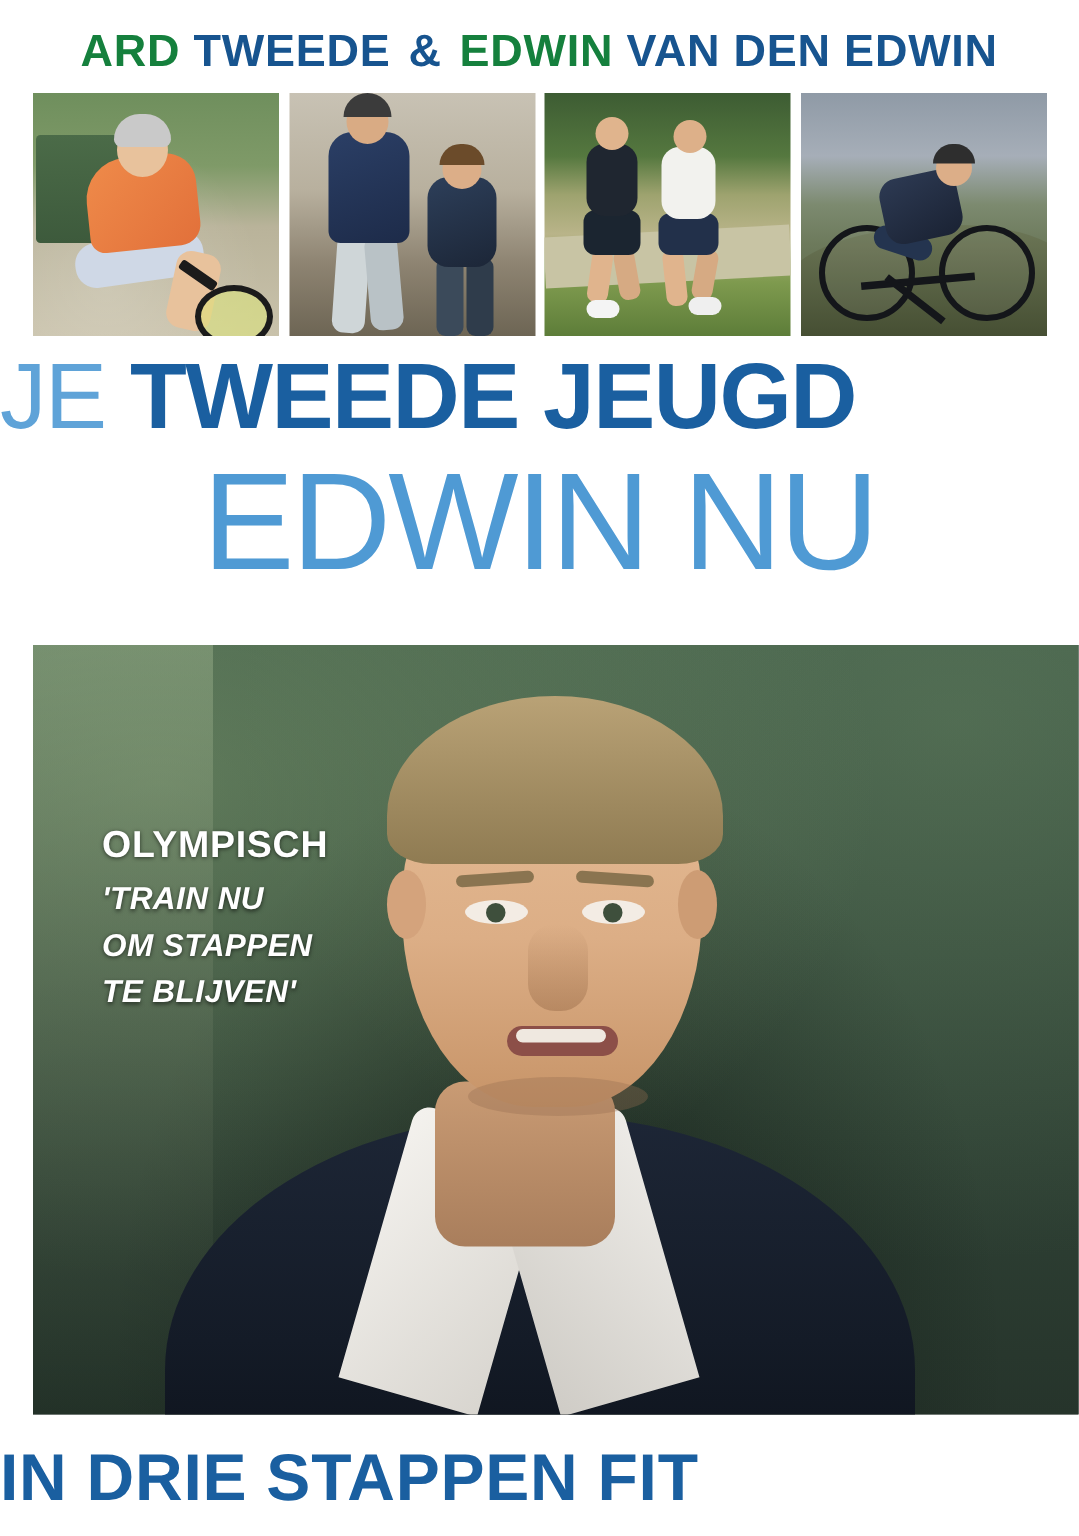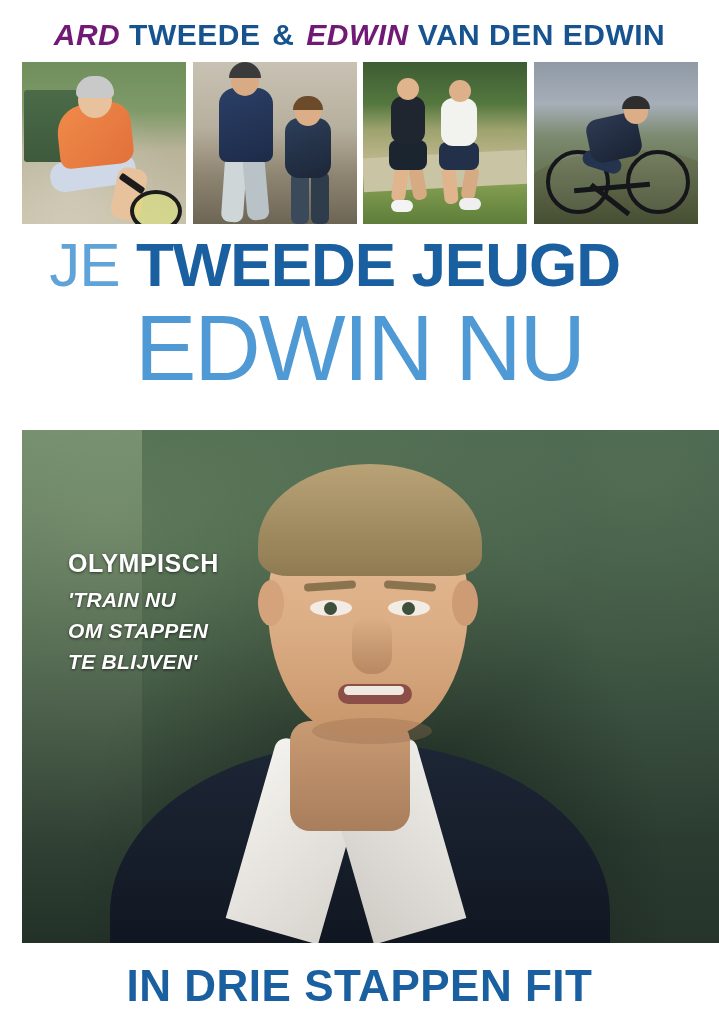--- a/index.html
+++ b/index.html
@@ -29,23 +29,22 @@
     left: 0;
     width: 719px;
     text-align: center;
     white-space: nowrap;
     font-size: 30px;
     font-weight: bold;
     letter-spacing: 0.5px;
     color: #1c5e9e;
   }
   .authors .light {
-    color: #701a75;
-    font-weight: bold;
-    font-style: italic;
+    color: #15803d;
+    font-weight: bold;
   }
   .authors .dark {
     color: #17548f;
     font-weight: bold;
   }
   .authors .amp {
     color: #17548f;
     font-weight: bold;
     padding: 0 3px;
   }
@@ -252,21 +251,21 @@
     position: absolute; left: 48px; top: 92px; width: 40px; height: 16px;
     background: #24344f; border-radius: 8px; transform: rotate(18deg);
   }
 
   
   .title-1 {
     position: absolute;
     top: 234px;
     left: 0;
     width: 620px;
-    text-align: right;
+    text-align: left;
     white-space: nowrap;
     font-size: 62px;
     line-height: 62px;
     font-weight: bold;
     letter-spacing: -1px;
   }
   .title-1 .je { color: #5fa3d8; font-weight: normal; }
   .title-1 .rest { color: #1a5fa0; font-weight: bold; }
 
   .title-2 {
@@ -397,21 +396,20 @@
     letter-spacing: 0.3px;
     text-shadow: 0 1px 3px rgba(0,0,0,0.6);
   }
 
   
   .strapline {
     position: absolute;
     top: 962px;
     left: 0;
     width: 719px;
-    text-align: center;
     white-space: nowrap;
     font-size: 44px;
     line-height: 48px;
     font-weight: bold;
     letter-spacing: 0.5px;
     color: #1a5fa0;
   }
 </style>
 </head>
 <body>

